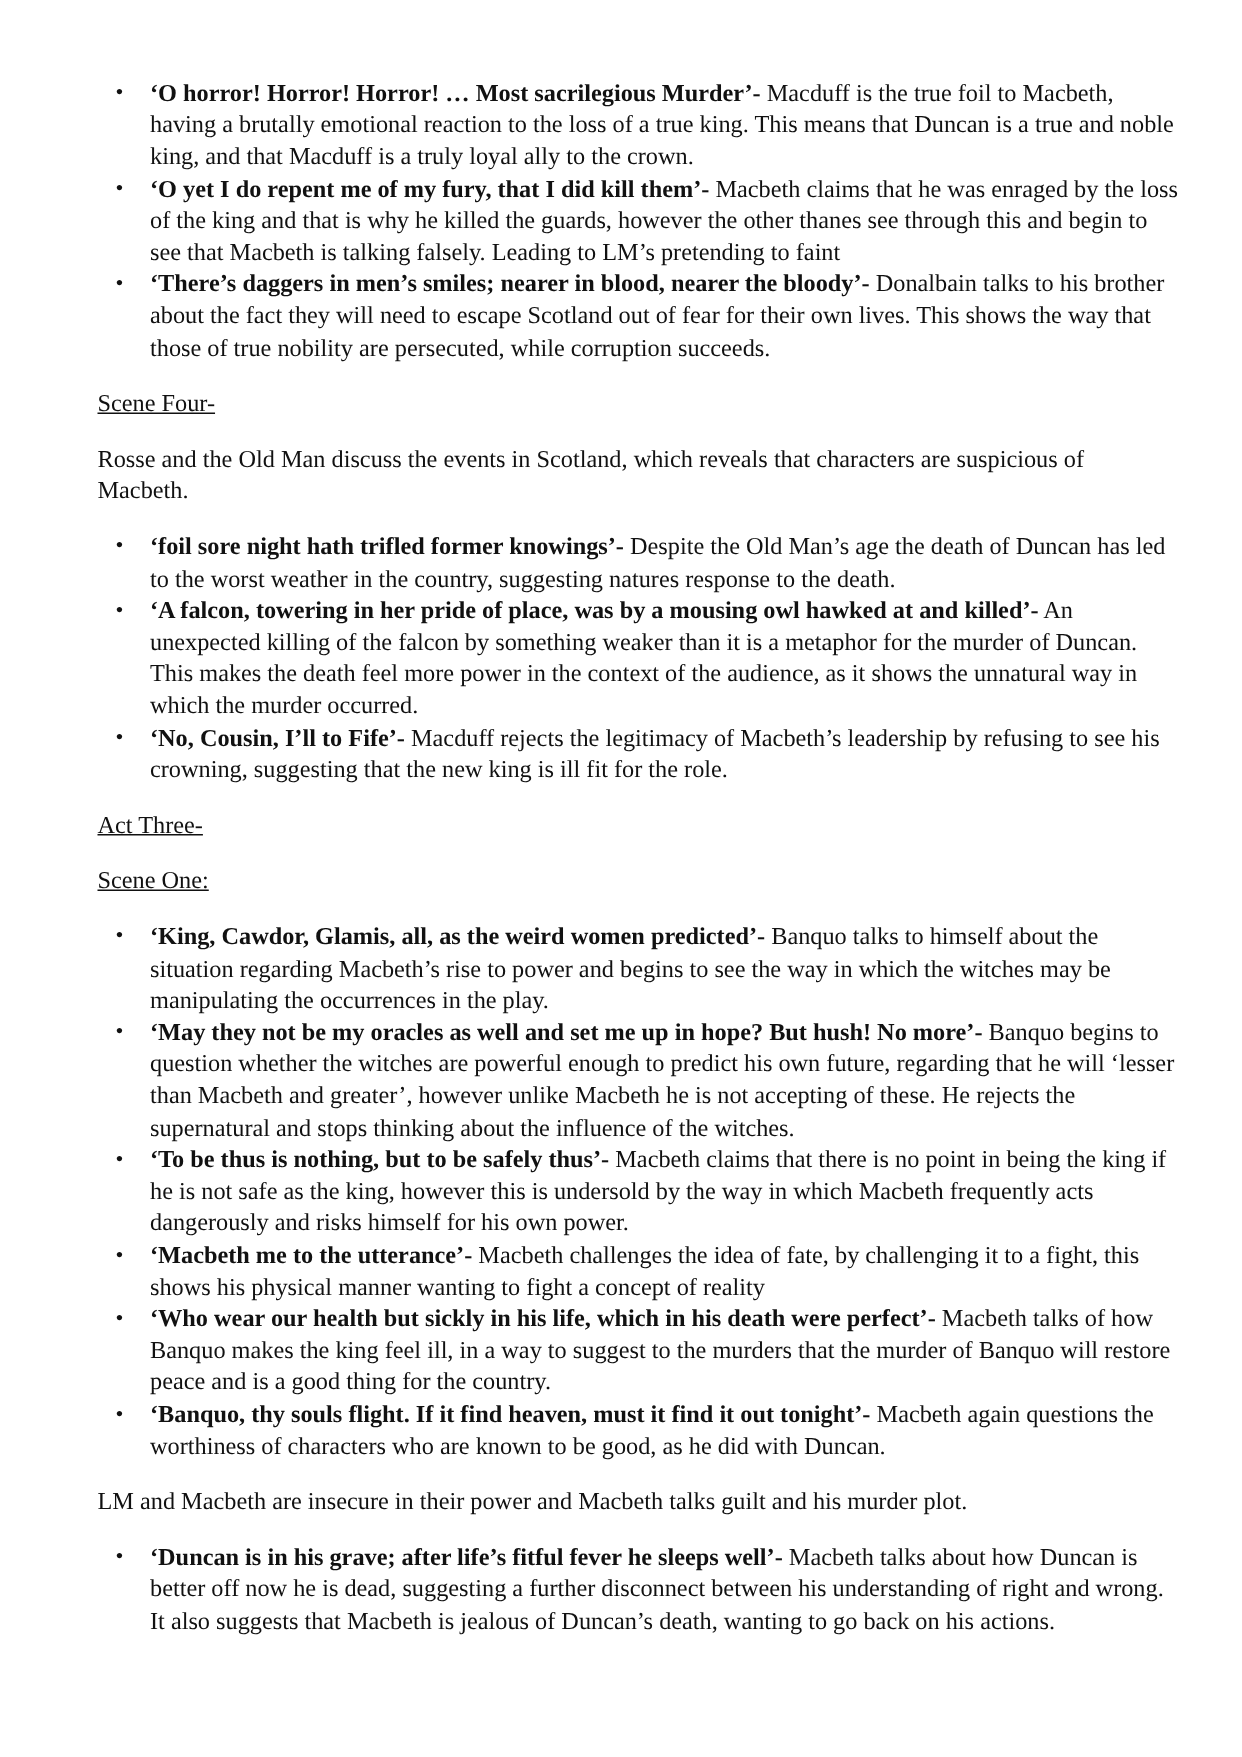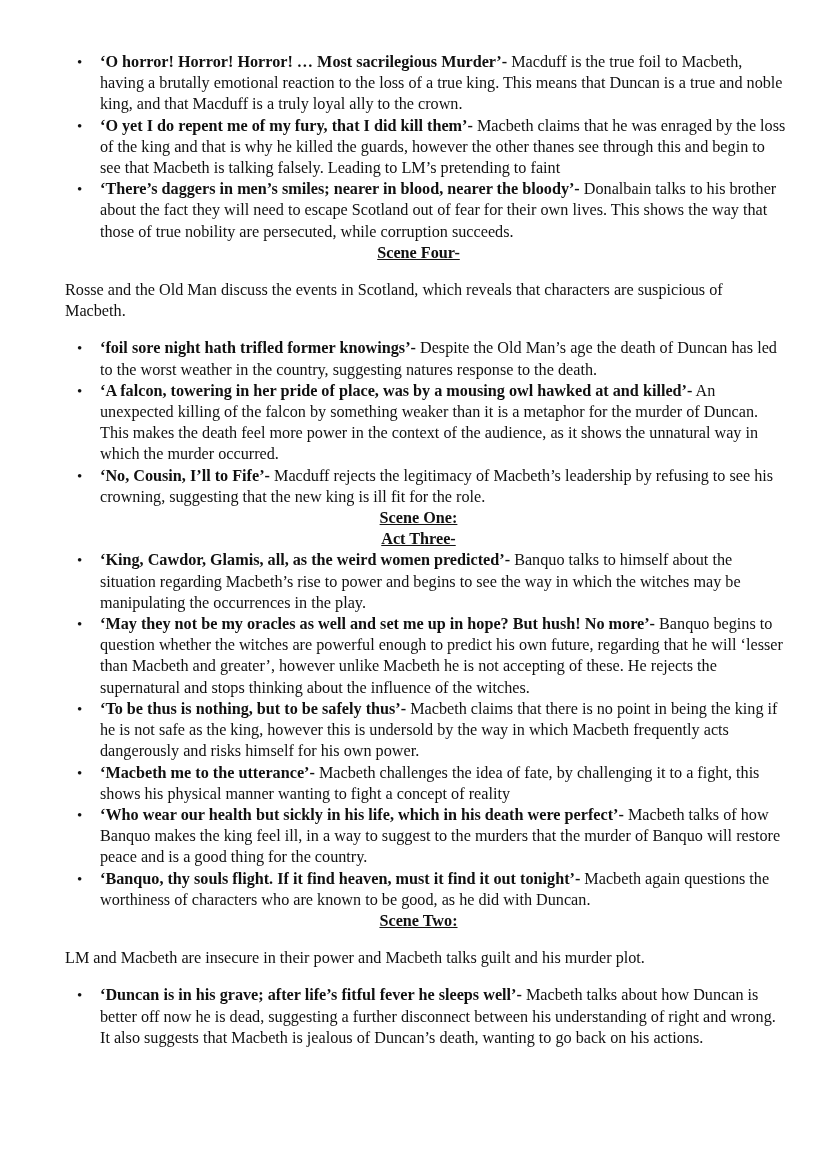--- a/index.html
+++ b/index.html
@@ -10,24 +10,23 @@
       font-family: "Liberation Serif", "DejaVu Serif", serif;
       color: #111111;
       font-size: 16.2px;
       line-height: 21.2px;
     }
     .page {
       position: relative;
       padding: 52px 40px 0 49px;
     }
     .heading {
-      font-weight: bold;
+      font-weight: normal;
       text-decoration: underline;
-      margin: 0;
-      text-align: center;
+      margin: 16px;
     }
     .intro { margin: 16px; }
     ul.bullets {
       list-style: none;
       margin: 0;
       padding: 0 0 0 51px;
     }
     ul.bullets li {
       position: relative;
       margin: 0;
@@ -70,23 +69,23 @@
     <li>
       <span class="bullet">•</span>
       <span class="quote">‘A falcon, towering in her pride of place, was by a mousing owl hawked at and killed’-</span><span> An unexpected killing of the falcon by something weaker than it is a metaphor for the murder of Duncan. This makes the death feel more power in the context of the audience, as it shows the unnatural way in which the murder occurred.</span>
     </li>
     <li>
       <span class="bullet">•</span>
       <span class="quote">‘No, Cousin, I’ll to Fife’-</span><span> Macduff rejects the legitimacy of Macbeth’s leadership by refusing to see his crowning, suggesting that the new king is ill fit for the role.</span>
     </li>
   </ul>
 
+  <p class="heading">Act Three-</p>
+
   <p class="heading">Scene One:</p>
-
-  <p class="heading">Act Three-</p>
   <ul class="bullets">
     <li>
       <span class="bullet">•</span>
       <span class="quote">‘King, Cawdor, Glamis, all, as the weird women predicted’-</span><span> Banquo talks to himself about the situation regarding Macbeth’s rise to power and begins to see the way in which the witches may be manipulating the occurrences in the play.</span>
     </li>
     <li>
       <span class="bullet">•</span>
       <span class="quote">‘May they not be my oracles as well and set me up in hope? But hush! No more’-</span><span> Banquo begins to question whether the witches are powerful enough to predict his own future, regarding that he will ‘lesser than Macbeth and greater’, however unlike Macbeth he is not accepting of these. He rejects the supernatural and stops thinking about the influence of the witches.</span>
     </li>
     <li>
@@ -100,21 +99,20 @@
     <li>
       <span class="bullet">•</span>
       <span class="quote">‘Who wear our health but sickly in his life, which in his death were perfect’-</span><span> Macbeth talks of how Banquo makes the king feel ill, in a way to suggest to the murders that the murder of Banquo will restore peace and is a good thing for the country.</span>
     </li>
     <li>
       <span class="bullet">•</span>
       <span class="quote">‘Banquo, thy souls flight. If it find heaven, must it find it out tonight’-</span><span> Macbeth again questions the worthiness of characters who are known to be good, as he did with Duncan.</span>
     </li>
   </ul>
 
-  <p class="heading">Scene Two:</p>
   <p class="intro">LM and Macbeth are insecure in their power and Macbeth talks guilt and his murder plot.</p>
   <ul class="bullets">
     <li>
       <span class="bullet">•</span>
       <span class="quote">‘Duncan is in his grave; after life’s fitful fever he sleeps well’-</span><span> Macbeth talks about how Duncan is better off now he is dead, suggesting a further disconnect between his understanding of right and wrong. It also suggests that Macbeth is jealous of Duncan’s death, wanting to go back on his actions.</span>
     </li>
   </ul>
 
 </div>
 

